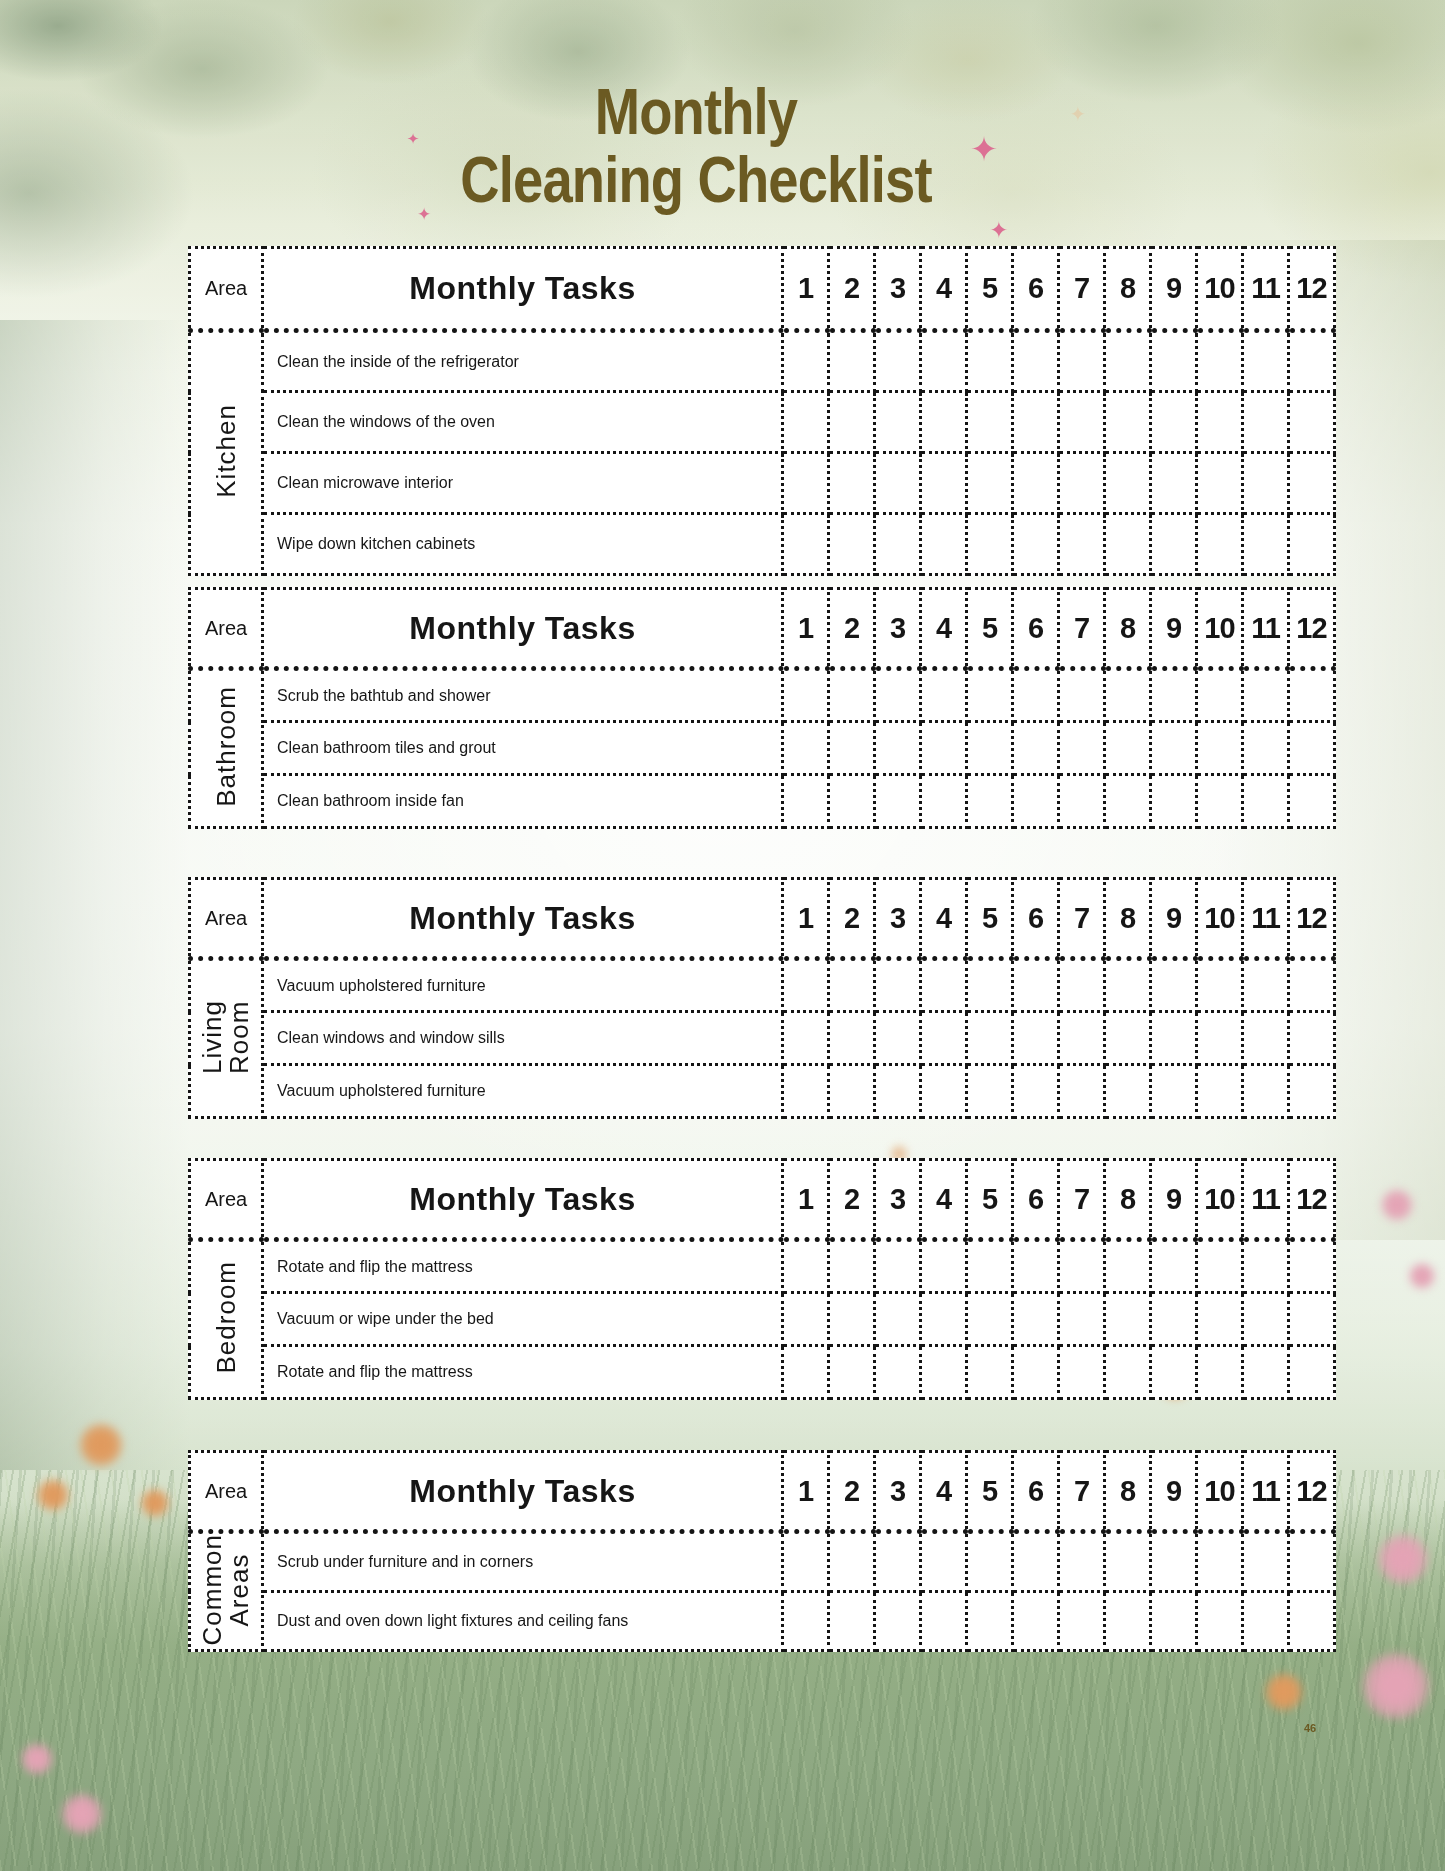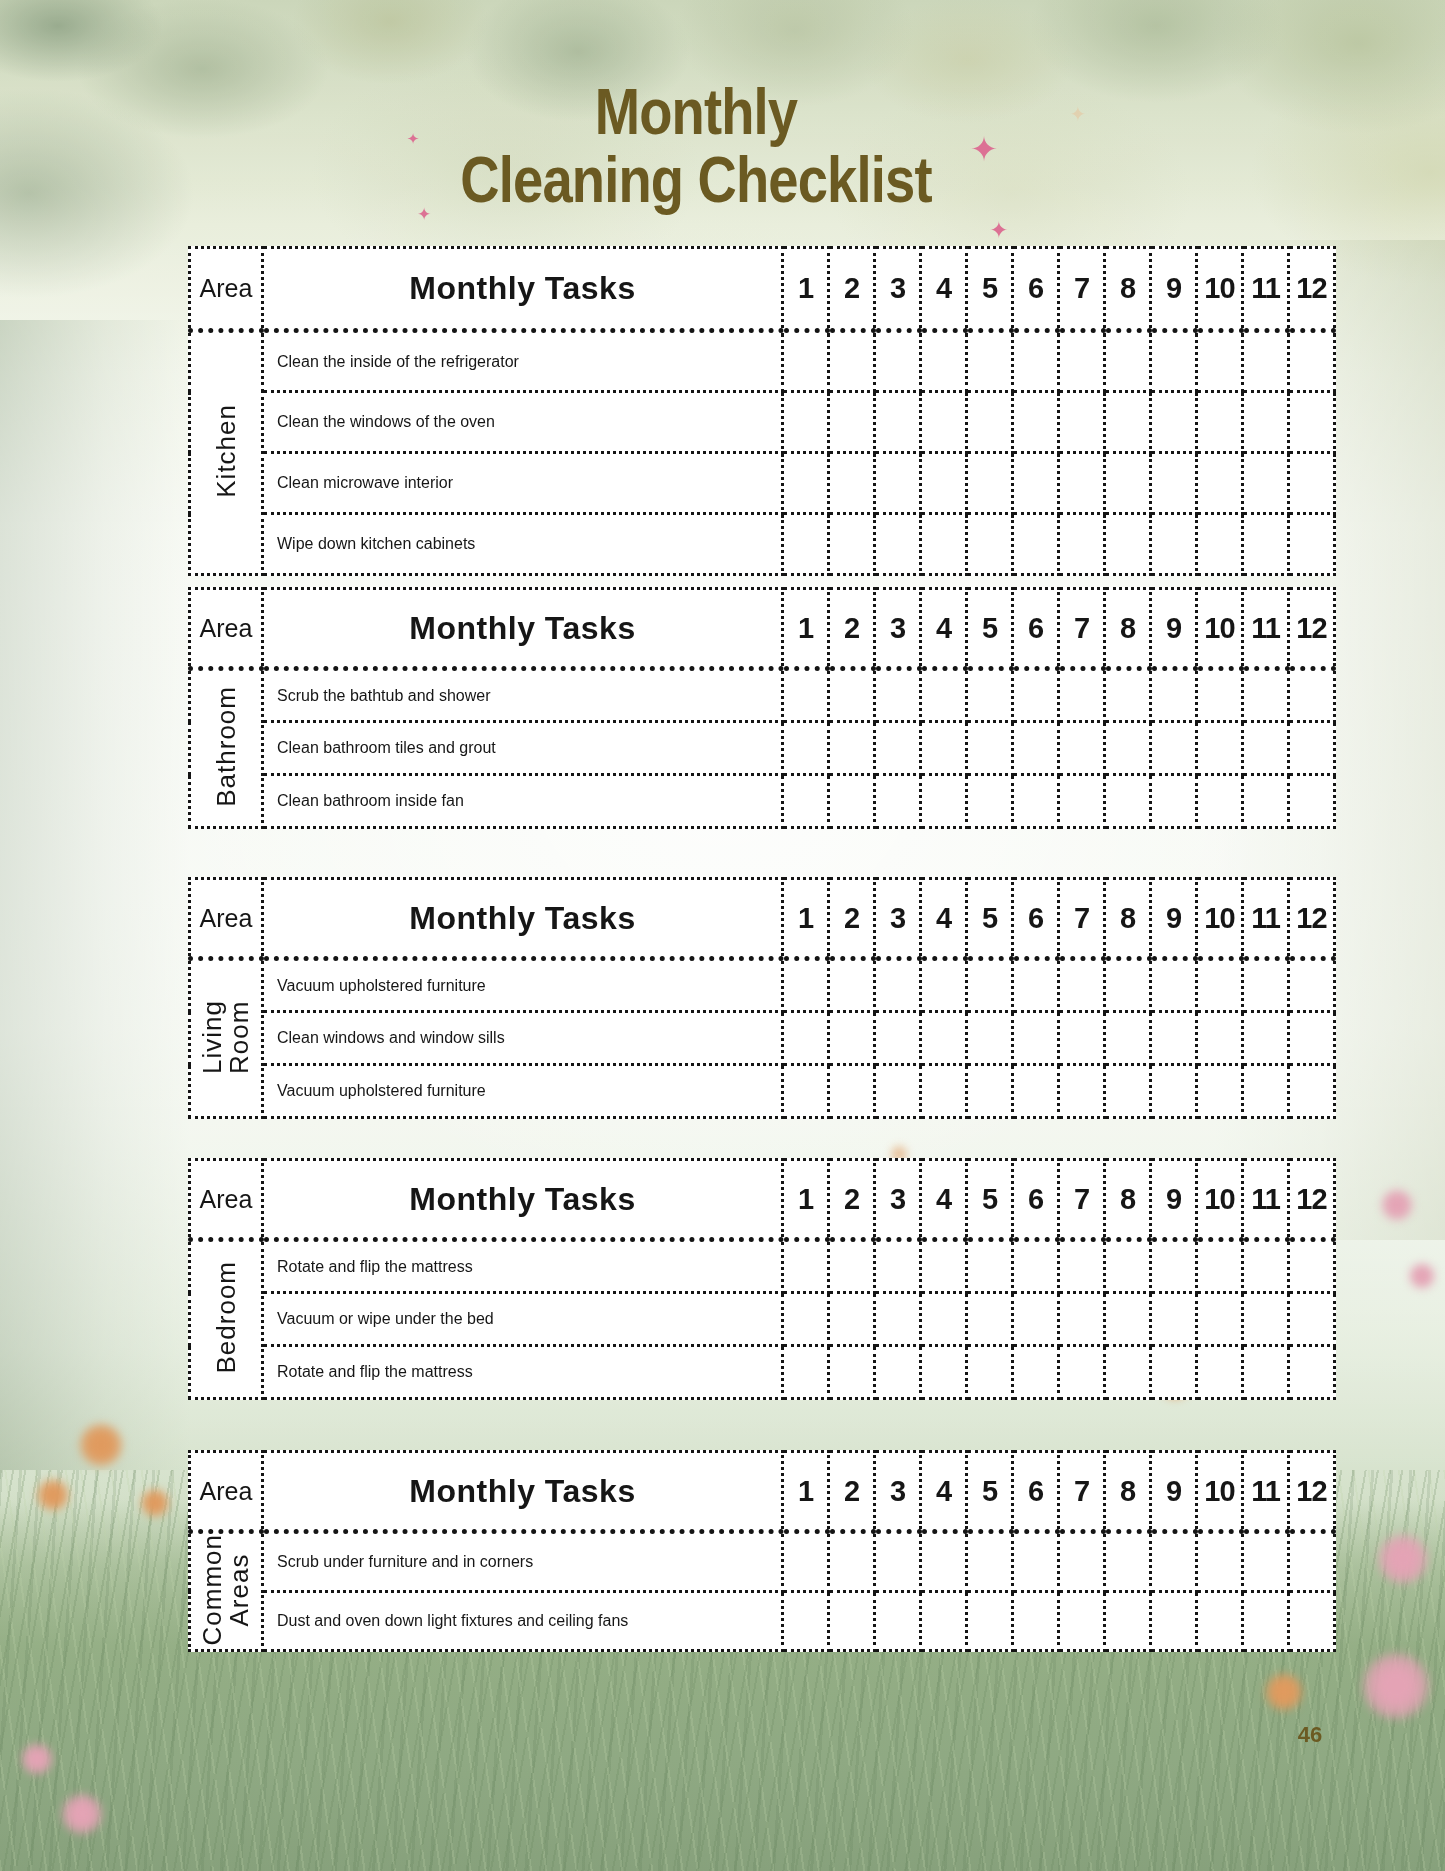--- a/index.html
+++ b/index.html
@@ -69,34 +69,34 @@
     color:#6b5a22;font-weight:bold;margin-left:16px;}
   .title .tl{display:block;font-size:64px;line-height:1.06;letter-spacing:-1px;
     transform:scaleX(.85);transform-origin:50% 50%;}
   
   #tables{position:absolute;inset:0;z-index:4;}
   table.checklist{position:absolute;left:188px;width:1075px;border-collapse:collapse;
     table-layout:fixed;background:#ffffff;}
   .checklist th,.checklist td{border:3px dotted #141414;color:#161616;overflow:hidden;}
   .checklist thead th{border-bottom:5px dotted #141414;height:74px;}
   .checklist.tall thead th{height:77px;}
-  .area-h{width:68px;font-size:25px;font-weight:normal;text-align:center;}
+  .area-h{width:68px;font-size:20px;font-weight:normal;text-align:center;}
   .tasks-h{width:515px;font-size:32px;font-weight:bold;text-align:center;letter-spacing:.5px;}
   .month-h{width:41px;font-size:29px;font-weight:bold;text-align:center;letter-spacing:-1px;}
   tr.task-row{height:53px;}
   .checklist.tall tr.task-row{height:61px;}
   td.task-cell{font-size:16px;padding:2px 8px 2px 13px;text-align:left;
     vertical-align:middle;line-height:1.22;}
   td.area-cell{text-align:center;vertical-align:middle;padding:0;}
   td.month-cell{background:#ffffff;}
   .vert{display:inline-block;writing-mode:vertical-rl;transform:rotate(180deg);
     font-size:26px;line-height:1.02;letter-spacing:1px;white-space:nowrap;}
   
   .page-number{position:absolute;left:1296px;top:1722px;width:28px;text-align:center;
-    font-size:22px;font-weight:bold;color:#6b5a22;z-index:5;}
+    font-size:11px;font-weight:bold;color:#6b5a22;z-index:5;}
 </style>
 </head>
 <body>
 
 <div class="bg-base"></div>
 <div class="leaves"></div>
 <div class="side-left"></div>
 <div class="side-right"></div>
 <div class="haze"></div>
 <div class="grass"></div>

